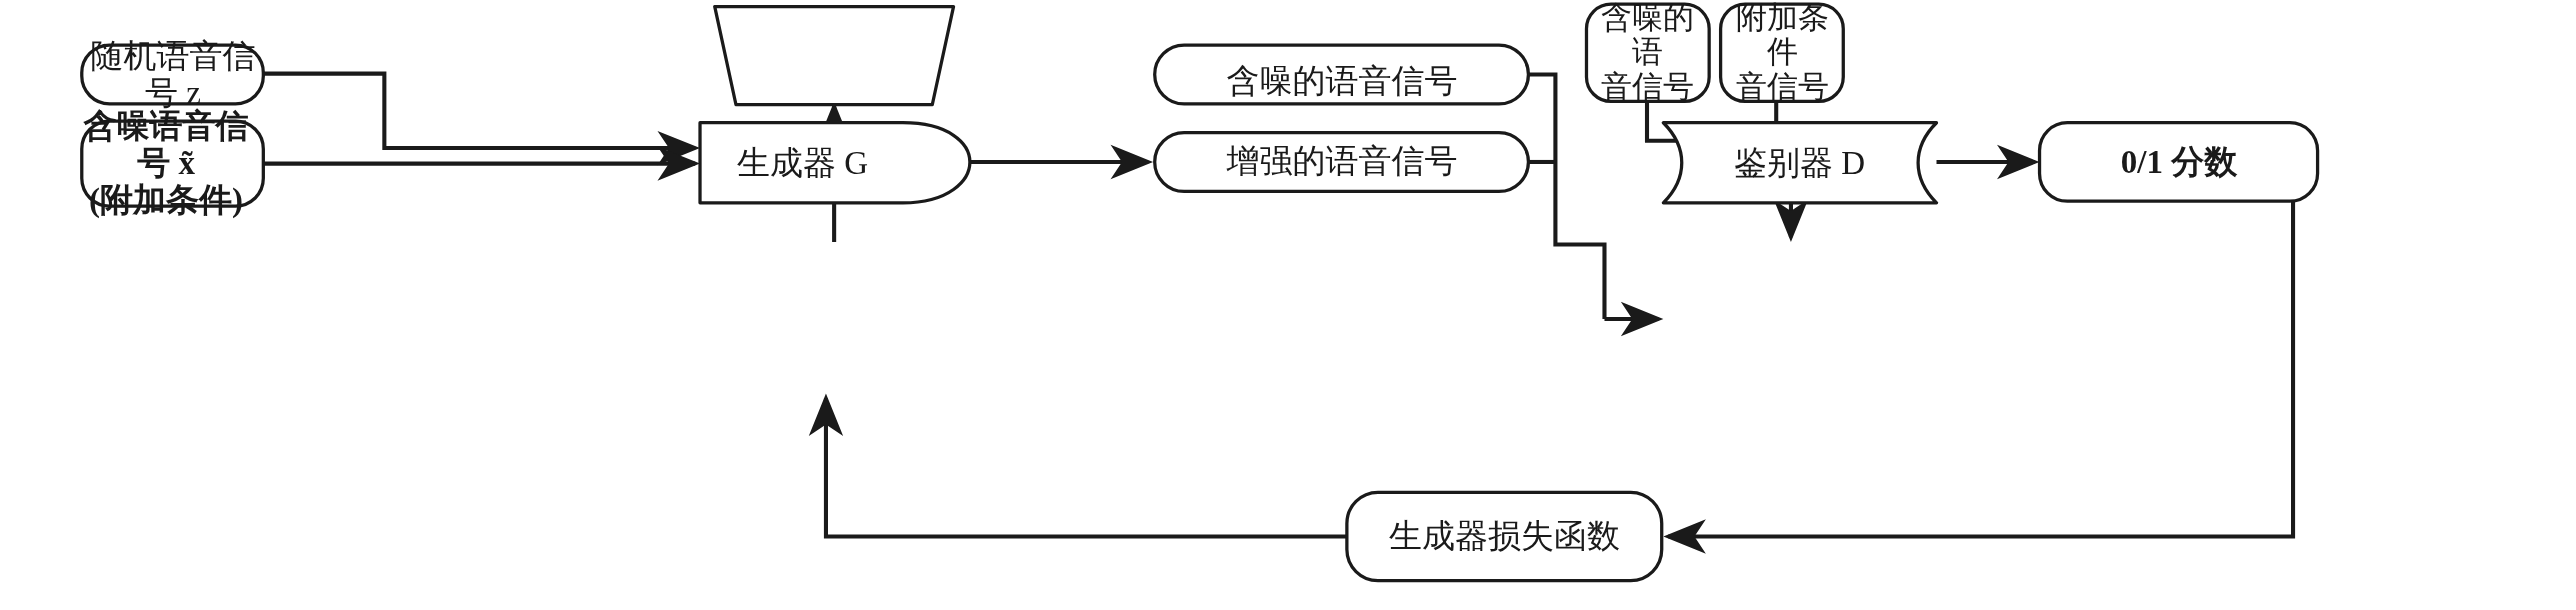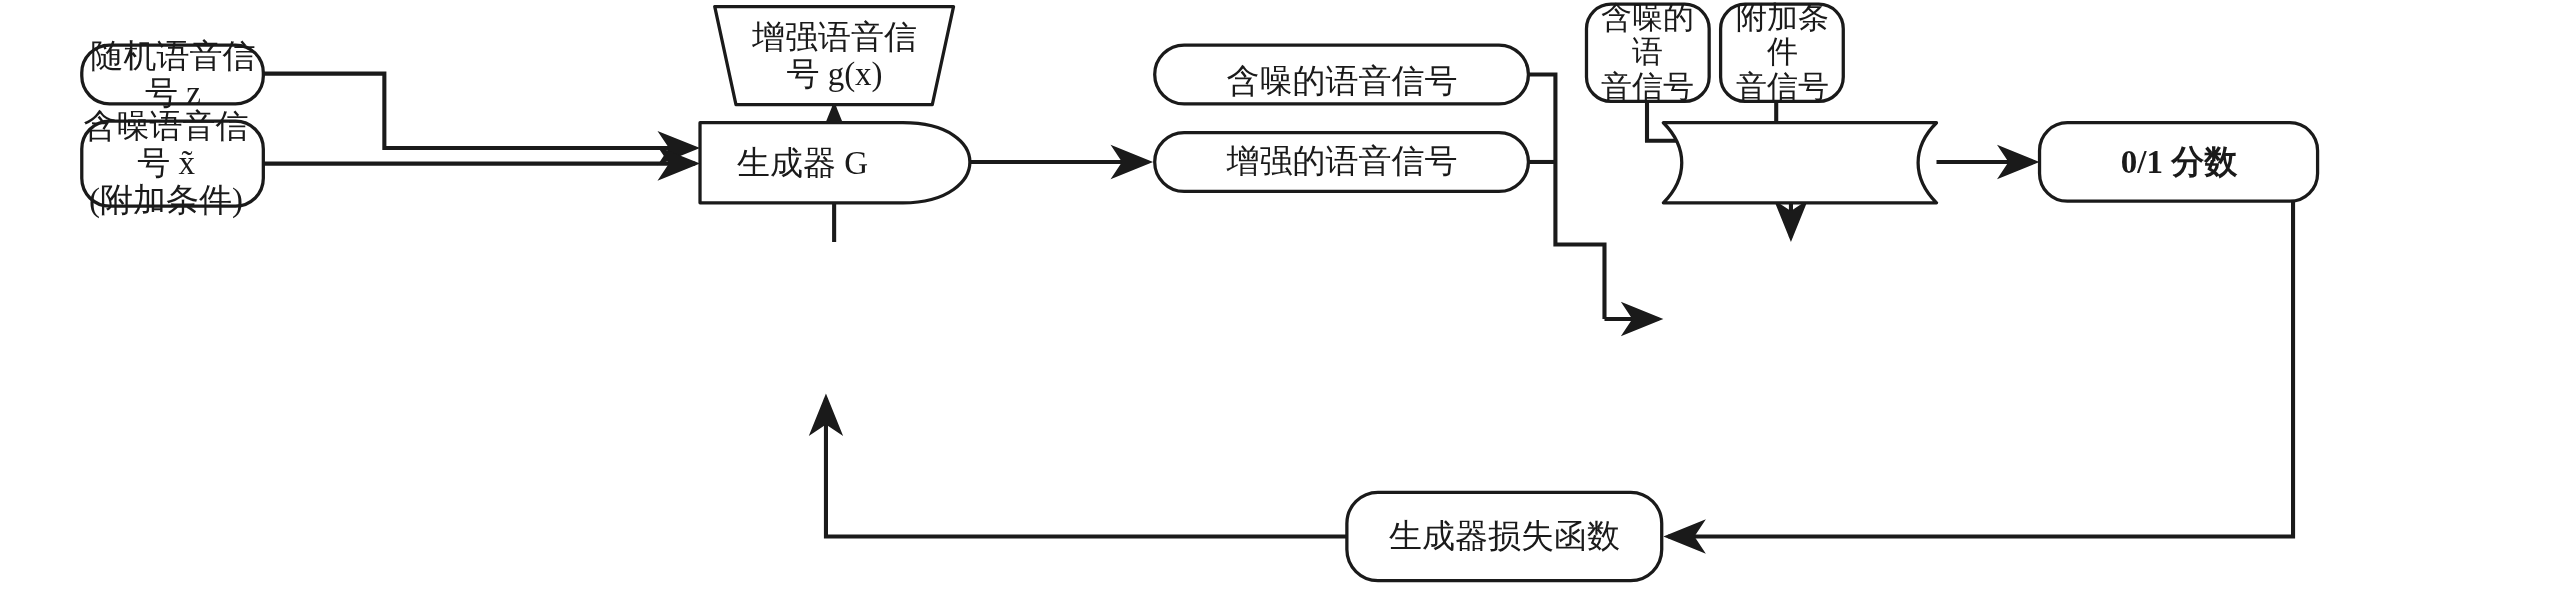--- a/index.html
+++ b/index.html
@@ -119,37 +119,36 @@
     <path class="shape" d="M 2034 150 L 2368 150 C 2338 180 2338 218 2368 248 L 2034 248 C 2064 218 2064 180 2034 150 Z"></path>
 
     <rect class="shape" x="2494" y="150" width="340" height="96" rx="34" ry="34"></rect>
 
     <rect class="shape" x="1647" y="602" width="385" height="108" rx="38" ry="38"></rect>
 
   </svg>
 
   <div class="lbl fs-big" style="left:82px; top:45px; width:182px; height:59px;">随机语音信号 z</div>
 
-  <div class="lbl fs-big" style="left:82px; top:121px; width:168px; height:85px;">含噪语音信号 x̃
+  <div class="lbl fs-big" style="left:82px; top:121px; width:168px; height:85px;font-weight:bold;">含噪语音信号 x̃
 (附加条件)</div>
 
-  <div class="lbl fs-big" style="left:720px; top:6.5px; width:229px; height:98px;">增强语音信
-号 g(x)</div>
 
   <div class="lbl fs-big" style="left:680px; top:123px; width:245px; height:80px;">生成器 G</div>
 
   <div class="lbl fs-big" style="left:1155px; top:45px; width:374px; height:73px;">含噪的语音信号</div>
 
   <div class="lbl fs-big" style="left:1155px; top:132px; width:374px; height:59px;">增强的语音信号</div>
 
   <div class="lbl fs-mid" style="left:1586px; top:4.1px; width:123px; height:97px;">含噪的语
 音信号</div>
 
   <div class="lbl fs-mid" style="left:1721px; top:4.1px; width:123px; height:97px;">附加条件
 音信号</div>
 
+  <div class="lbl fs-big" style="left:1663px; top:123px; width:273px; height:80px;">鉴别器 D</div>
 
   <div class="lbl fs-big" style="left:2040px; top:123px; width:278px; height:79px;font-weight:bold;">0/1 分数</div>
 
   <div class="lbl fs-big" style="left:1347px; top:492px; width:315px; height:88px;">生成器损失函数</div>
 
 </div>
 
 
 </body></html>

